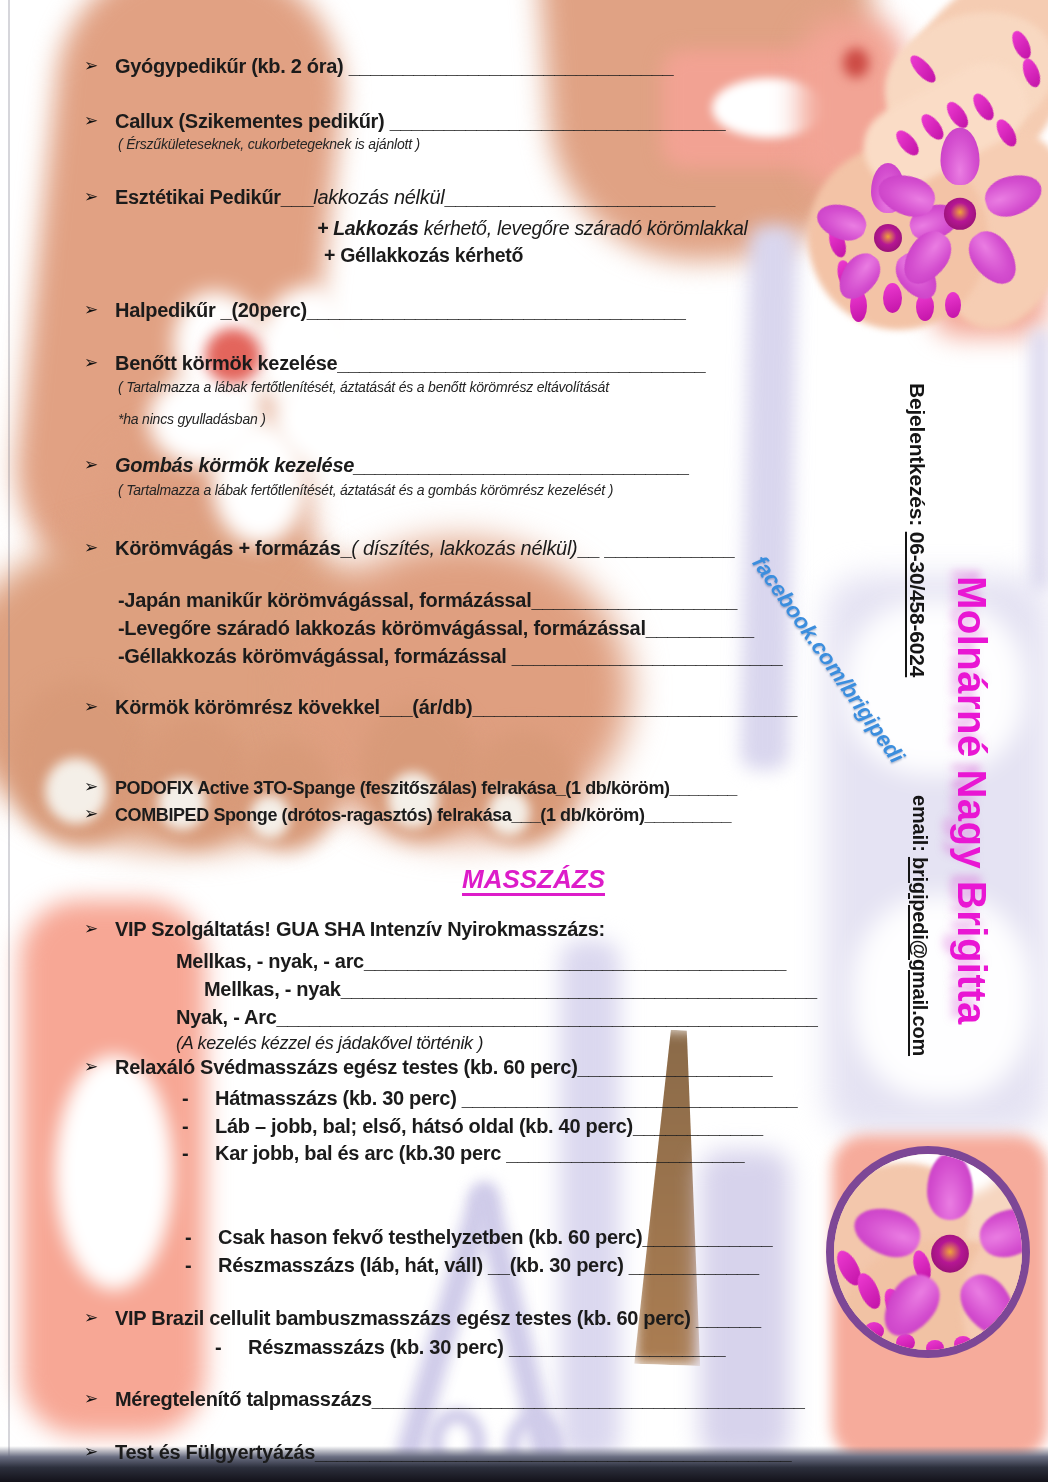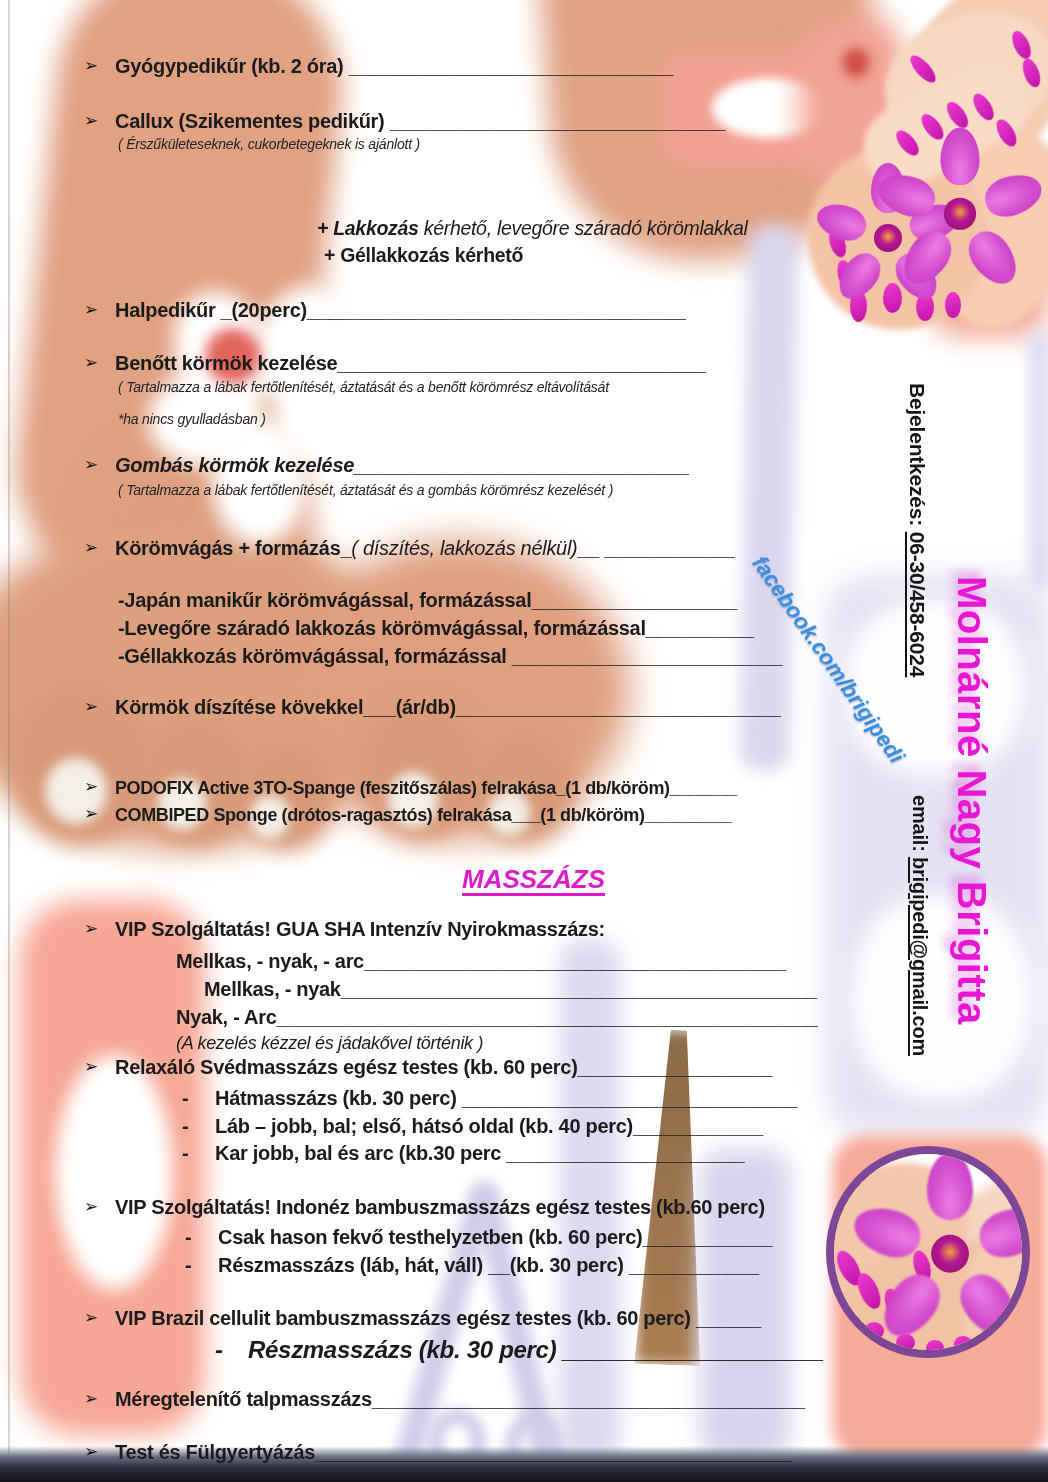--- a/index.html
+++ b/index.html
@@ -92,21 +92,21 @@
   .line{position:absolute;white-space:nowrap;letter-spacing:-0.3px;color:#1b1b1b;}
   .line .bullet{display:inline-block;width:31px;font-size:17px;font-style:normal;transform:translateY(-2px);color:#111;}
   .item{left:84px;font-size:20px;font-weight:bold;}
   .item-sm{left:84px;font-size:18px;font-weight:bold;letter-spacing:-0.4px;}
   .dashitem{left:118px;font-size:20px;font-weight:bold;}
   .note{left:118px;font-size:14px;font-style:italic;font-weight:500;color:#242424;letter-spacing:-0.2px;}
   .plus{font-size:19.5px;}
   .sub{left:176px;font-size:20px;font-weight:bold;}
   .subnote{left:176px;font-size:18px;font-style:italic;font-weight:500;}
   .subdash{left:182px;font-size:20px;font-weight:bold;}
-  .subdash2{left:215px;font-size:24px;font-weight:bold;font-style:italic;}
+  .subdash2{left:215px;font-size:20px;font-weight:bold;}
   .line .dash{display:inline-block;width:33px;font-weight:bold;}
   .heading{font-size:26px;font-weight:bold;font-style:italic;letter-spacing:0;
            text-decoration:underline;text-underline-offset:5px;text-decoration-thickness:2.5px;}
   .t.b{font-weight:bold;font-style:normal;}
   .t.i{font-style:italic;font-weight:500;}
   .t.bi{font-weight:bold;font-style:italic;}
 
   .vtext{position:absolute;z-index:2;transform-origin:left top;transform:rotate(90deg);white-space:nowrap;}
   #booking{left:929px;top:383px;font-size:21px;font-weight:bold;color:#151515;letter-spacing:-0.2px;}
   #name{left:994px;top:576px;font-size:40px;font-weight:bold;letter-spacing:0.5px;
@@ -226,46 +226,46 @@
       <i class="p" style="transform:rotate(72deg) translateY(-24px)"></i>
       <i class="p" style="transform:rotate(144deg) translateY(-24px)"></i>
       <i class="c"></i>
     </div>
   </div>
 
   <div id="menu">
       <div class="line item" style="top: 55px;"><span class="bullet">➢</span><span class="t ">Gyógypedikűr (kb. 2 óra) ______________________________</span></div>
       <div class="line item" style="top: 110px;"><span class="bullet">➢</span><span class="t ">Callux (Szikementes pedikűr) _______________________________</span></div>
       <div class="line note" style="top: 136px;"><span class="t ">( Érszűkületeseknek, cukorbetegeknek is ajánlott )</span></div>
+      <div class="line item" style="top: 186px;"><span class="bullet">➢</span><span class="t ">Esztétikai Pedikűr___</span><span class="t i">lakkozás nélkül</span><span class="t ">_________________________</span></div>
       <div class="line plus" style="top: 217px; left: 317px;"><span class="t bi">+ Lakkozás</span><span class="t i"> kérhető, levegőre száradó körömlakkal</span></div>
       <div class="line plus" style="top: 244px; left: 324px;"><span class="t b">+ Géllakkozás kérhető</span></div>
       <div class="line item" style="top: 299px;"><span class="bullet">➢</span><span class="t ">Halpedikűr _(20perc)___________________________________</span></div>
       <div class="line item" style="top: 352px;"><span class="bullet">➢</span><span class="t ">Benőtt körmök kezelése__________________________________</span></div>
       <div class="line note" style="top: 379px;"><span class="t ">( Tartalmazza a lábak fertőtlenítését, áztatását és a benőtt körömrész eltávolítását</span></div>
       <div class="line note" style="top: 402px; margin-top: 9px;"><span class="t ">*ha nincs gyulladásban )</span></div>
       <div class="line item" style="top: 454px;"><span class="bullet">➢</span><span class="t bi">Gombás körmök kezelése_______________________________</span></div>
       <div class="line note" style="top: 482px;"><span class="t ">( Tartalmazza a lábak fertőtlenítését, áztatását és a gombás körömrész kezelését )</span></div>
       <div class="line item" style="top: 537px;"><span class="bullet">➢</span><span class="t ">Körömvágás + formázás_</span><span class="t i">( díszítés, lakkozás nélkül)</span><span class="t ">__ ____________</span></div>
       <div class="line dashitem" style="top: 589px;"><span class="t ">-Japán manikűr körömvágással, formázással___________________</span></div>
       <div class="line dashitem" style="top: 617px;"><span class="t ">-Levegőre száradó lakkozás körömvágással, formázással__________</span></div>
       <div class="line dashitem" style="top: 645px;"><span class="t ">-Géllakkozás körömvágással, formázással _________________________</span></div>
-      <div class="line item" style="top: 696px;"><span class="bullet">➢</span><span class="t ">Körmök díszítése kövekkel___(ár/db)______________________________</span></div>
+      <div class="line item" style="top: 696px;"><span class="bullet">➢</span><span class="t ">Körmök körömrész kövekkel___(ár/db)______________________________</span></div>
       <div class="line item-sm" style="top: 778px;"><span class="bullet">➢</span><span class="t ">PODOFIX Active 3TO-Spange (feszitőszálas) felrakása_(1 db/köröm)_______</span></div>
       <div class="line item-sm" style="top: 805px;"><span class="bullet">➢</span><span class="t ">COMBIPED Sponge (drótos-ragasztós) felrakása___(1 db/köröm)_________</span></div>
       <div class="line heading" style="top: 864px; left: 462px; color: rgb(221, 28, 201);"><span class="t ">MASSZÁZS</span></div>
       <div class="line item" style="top: 918px;"><span class="bullet">➢</span><span class="t ">VIP Szolgáltatás! GUA SHA Intenzív Nyirokmasszázs:</span></div>
       <div class="line sub" style="top: 950px;"><span class="t ">Mellkas, - nyak, - arc_______________________________________</span></div>
       <div class="line sub" style="top: 978px; margin-left: 28px;"><span class="t ">Mellkas, - nyak____________________________________________</span></div>
       <div class="line sub" style="top: 1006px;"><span class="t ">Nyak, - Arc__________________________________________________</span></div>
       <div class="line subnote" style="top: 1033px;"><span class="t ">(A kezelés kézzel és jádakővel történik )</span></div>
       <div class="line item" style="top: 1056px;"><span class="bullet">➢</span><span class="t ">Relaxáló Svédmasszázs egész testes (kb. 60 perc)__________________</span></div>
       <div class="line subdash" style="top: 1087px;"><span class="dash">-</span><span class="t ">Hátmasszázs (kb. 30 perc) _______________________________</span></div>
       <div class="line subdash" style="top: 1115px;"><span class="dash">-</span><span class="t ">Láb – jobb, bal; első, hátsó oldal (kb. 40 perc)____________</span></div>
       <div class="line subdash" style="top: 1142px;"><span class="dash">-</span><span class="t ">Kar jobb, bal és arc (kb.30 perc ______________________</span></div>
-      <div class="line item" style="top: 1196px;"><span class="bullet">➢</span><span class="t ">VIP Szolgáltatás! Indonéz bambuszmasszázs egész testes (kb.60 perc)</span></div>
       <div class="line subdash" style="top: 1226px; left: 185px;"><span class="dash">-</span><span class="t ">Csak hason fekvő testhelyzetben (kb. 60 perc)____________</span></div>
       <div class="line subdash" style="top: 1254px; left: 185px;"><span class="dash">-</span><span class="t ">Részmasszázs (láb, hát, váll) __(kb. 30 perc) ____________</span></div>
       <div class="line item" style="top: 1307px;"><span class="bullet">➢</span><span class="t ">VIP Brazil cellulit bambuszmasszázs egész testes (kb. 60 perc) ______</span></div>
       <div class="line subdash2" style="top: 1336px;"><span class="dash">-</span><span class="t ">Részmasszázs (kb. 30 perc) ____________________</span></div>
       <div class="line item" style="top: 1388px;"><span class="bullet">➢</span><span class="t ">Méregtelenítő talpmasszázs________________________________________</span></div>
       <div class="line item" style="top: 1441px;"><span class="bullet">➢</span><span class="t ">Test és Fülgyertyázás____________________________________________</span></div>
     </div>
 
   <div class="vtext" id="booking">
     <span>Bejelentkezés: </span><span class="u">06-30/458-6024</span>

